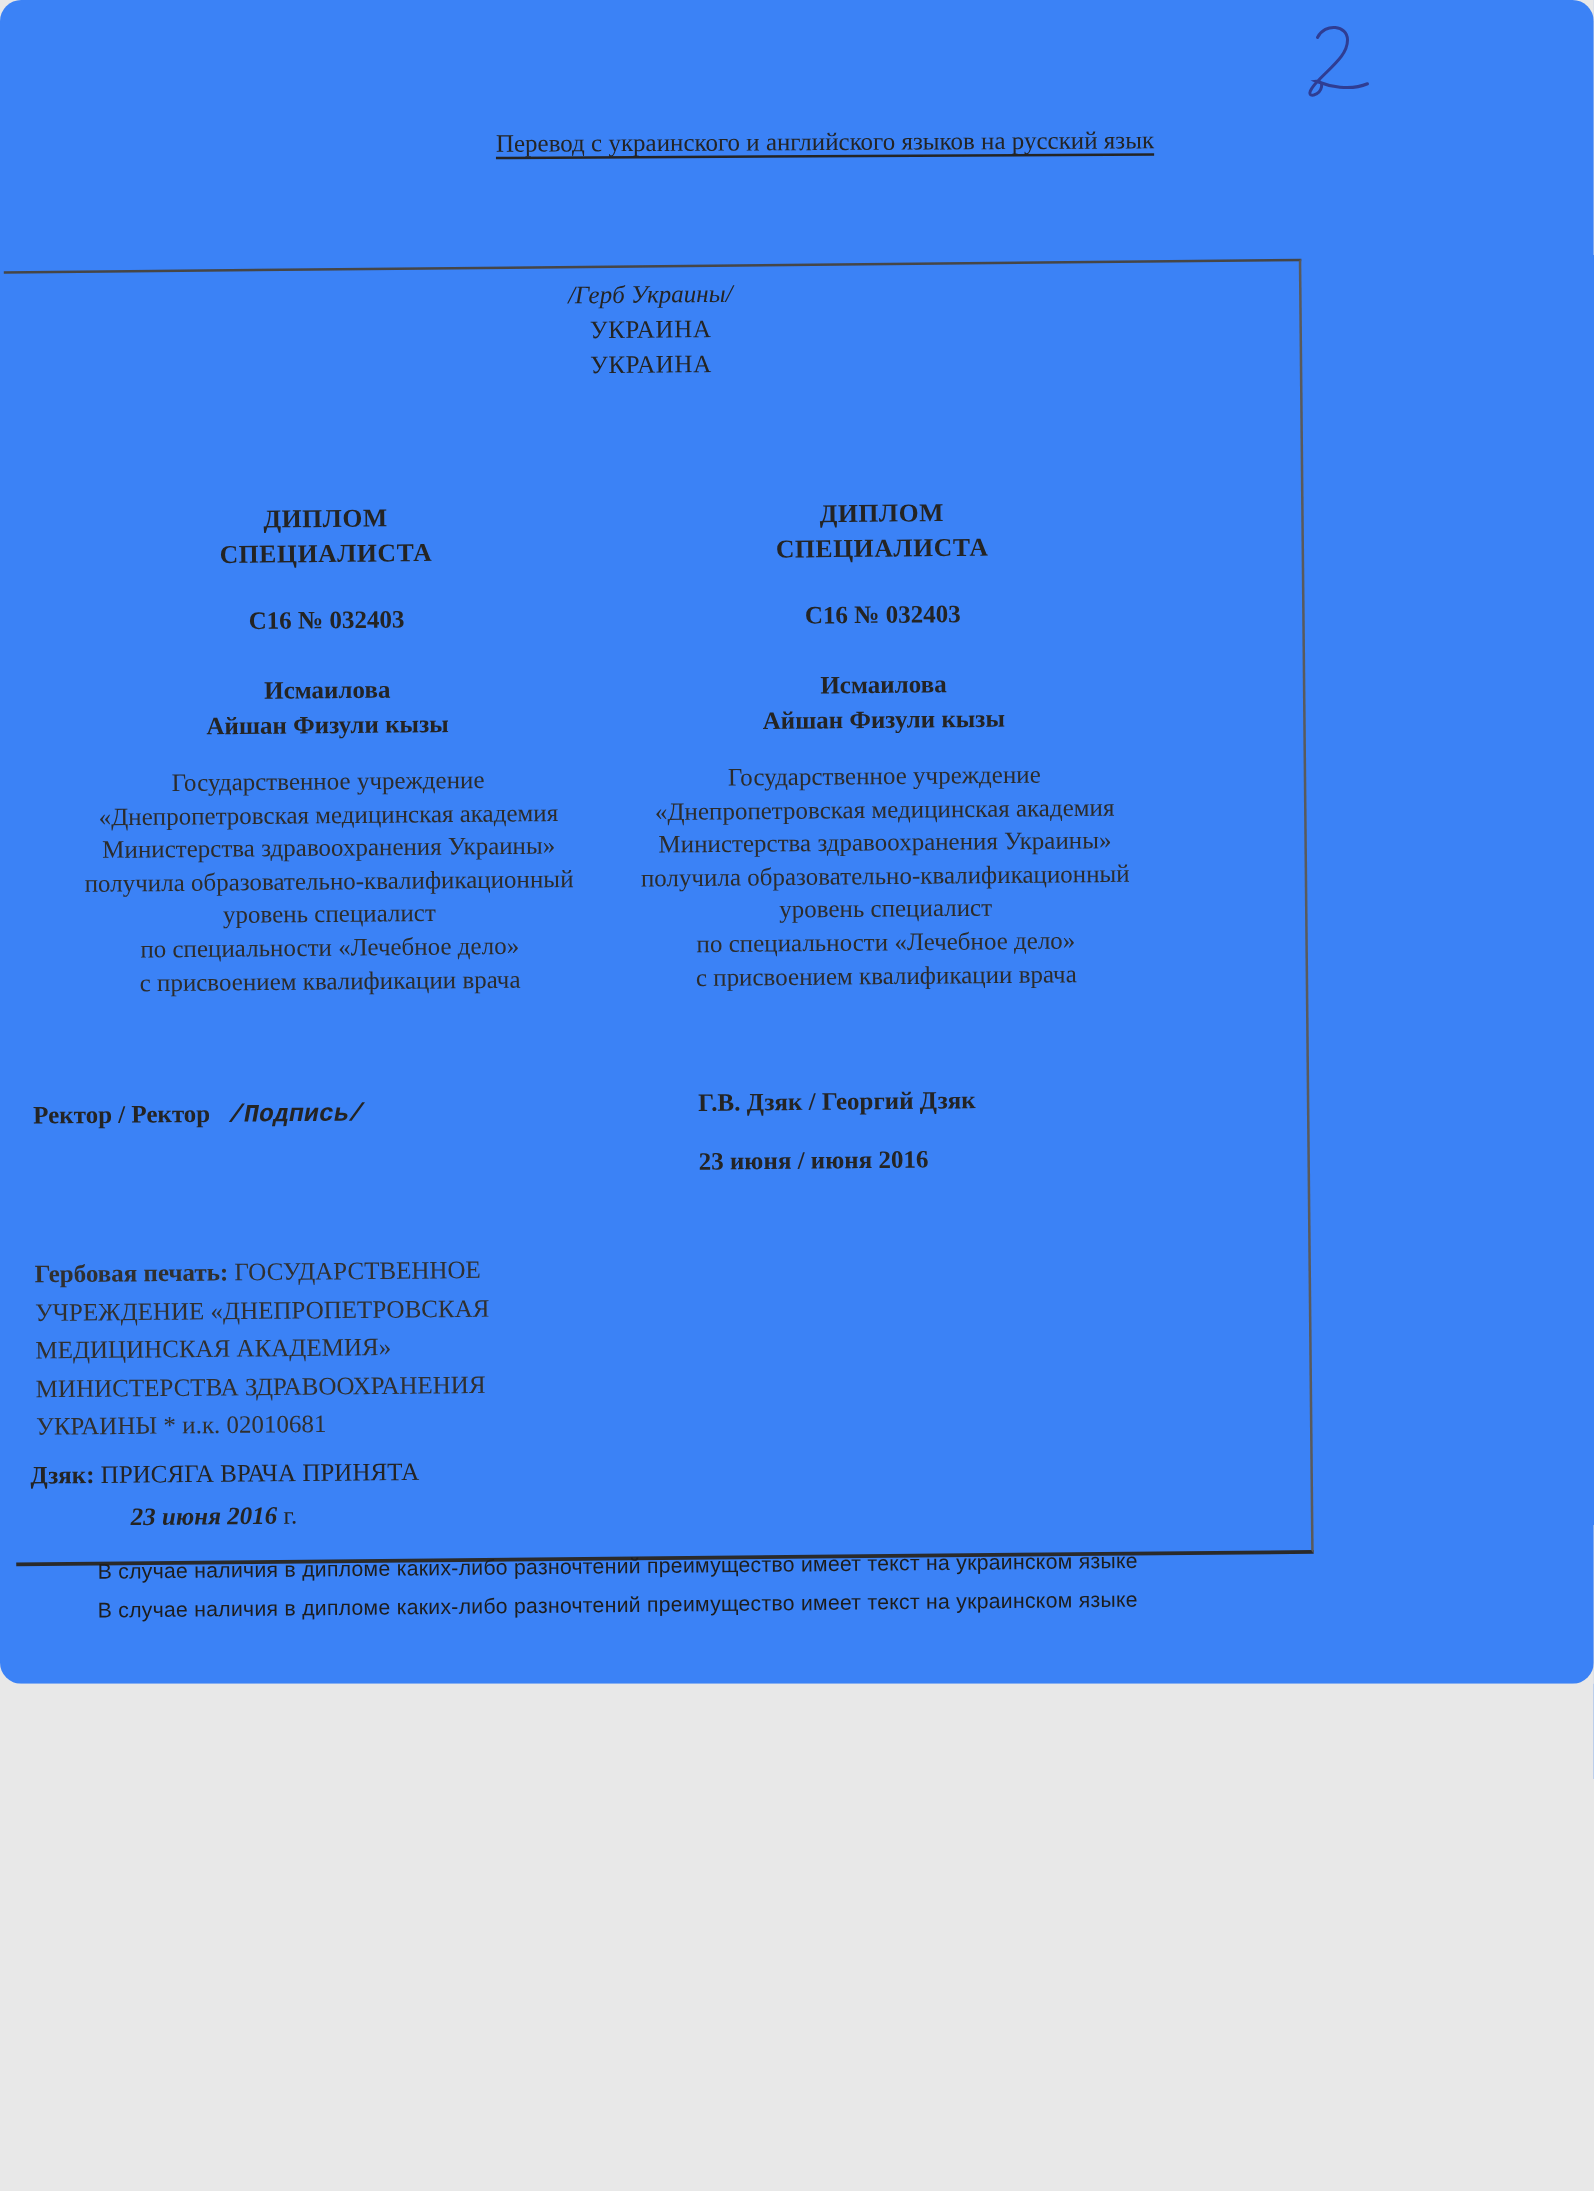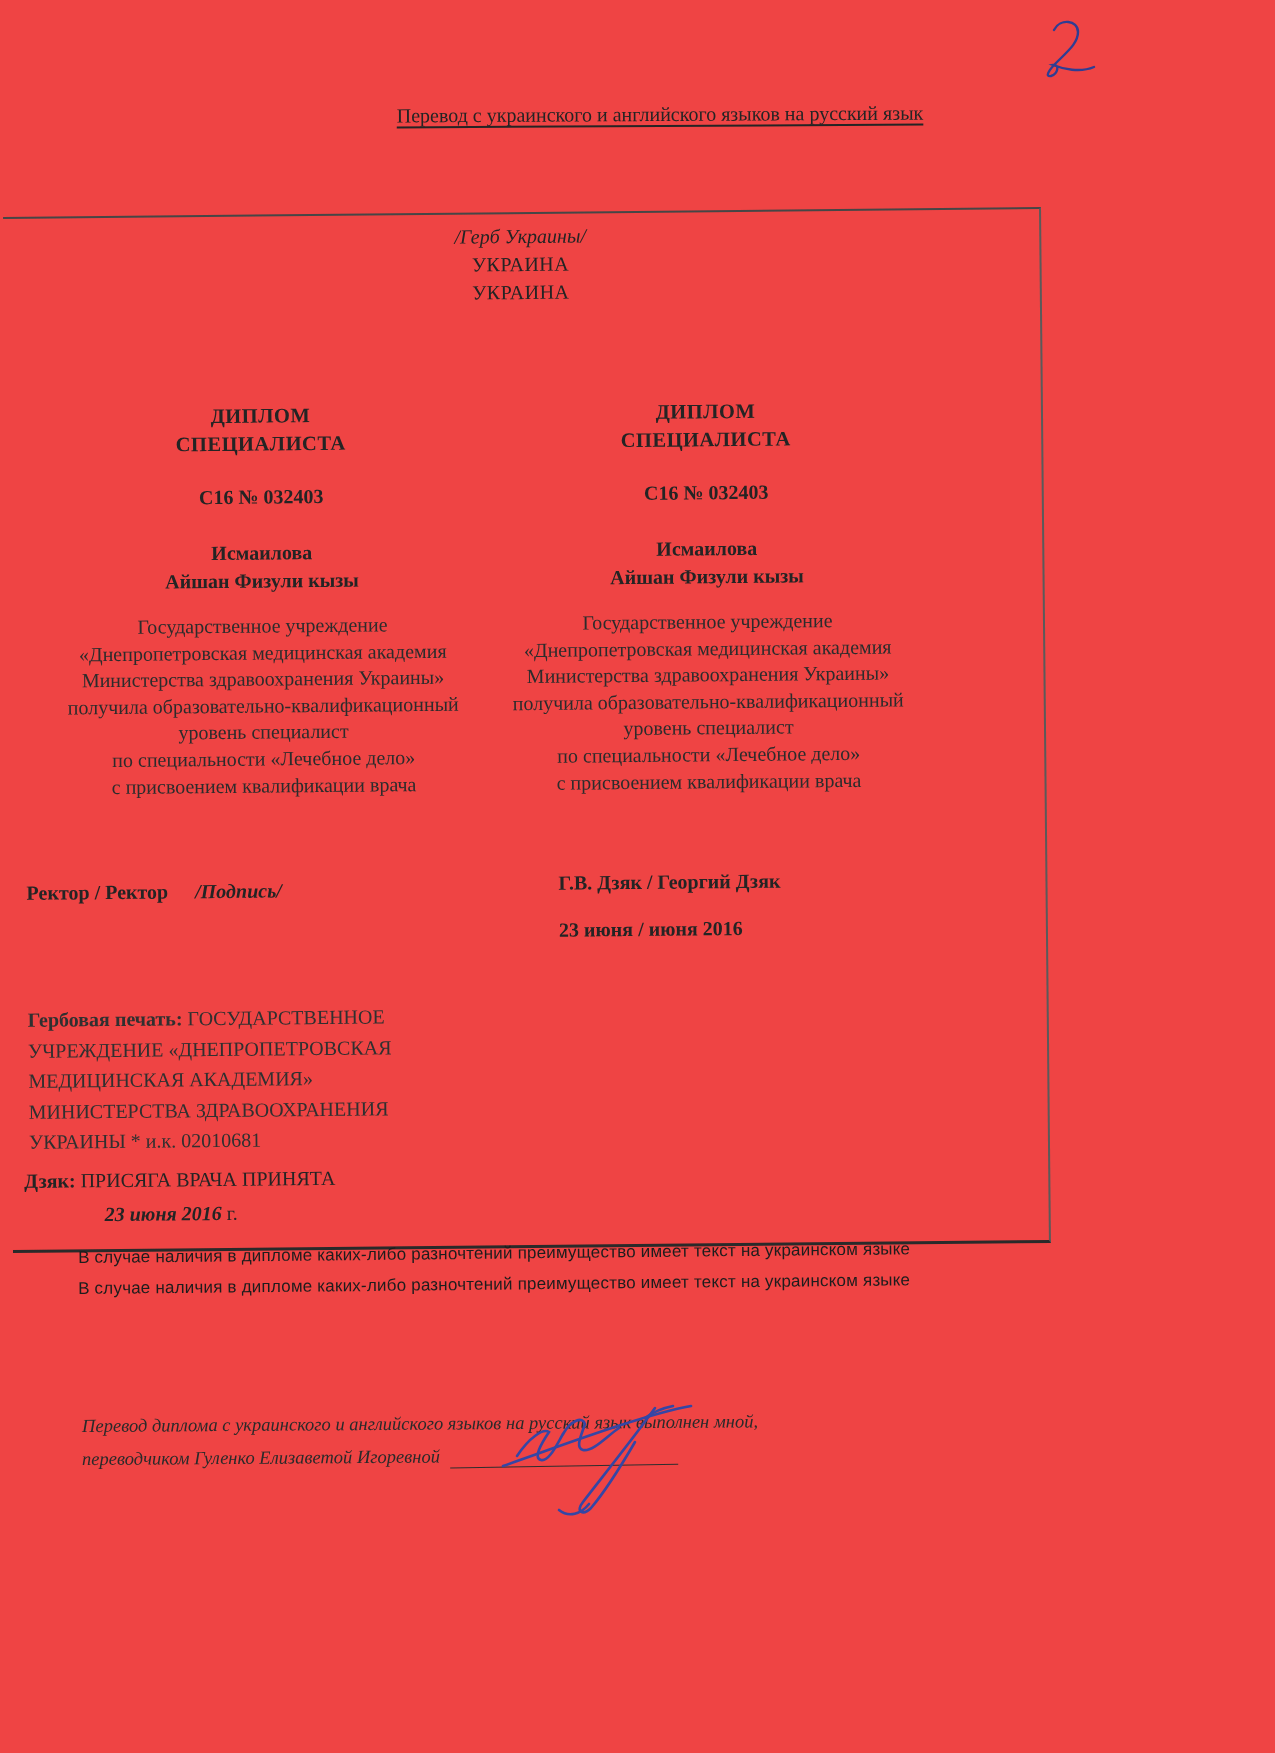--- a/index.html
+++ b/index.html
@@ -1,23 +1,24 @@
 <!DOCTYPE html>
 <html><head>
 <meta charset="utf-8">
 <style>
   html,body{margin:0;padding:0;background:#e8e8e8;}
   .page{
     position:relative;
-    width:1275px;height:1753px;
-    background:#ef4444;
+    width:1275px;height:1347px;
+    background:#3b82f6;
     font-family:"Liberation Serif", serif;
     color:#242424;
     overflow:hidden;
     margin:0 auto;
+    border-radius:17px;
   }
   .abs{position:absolute;}
   .sans{font-family:"Liberation Sans", sans-serif;}
   .b{font-weight:bold;}
   .i{font-style:italic;}
 
   .trans-header{
     left:340px;top:103px;width:640px;text-align:center;
     font-size:20px;transform:rotate(-0.3deg);
   }
@@ -42,21 +43,21 @@
 
   .col{width:465px;text-align:center;}
   .col-left{left:23px;top:0;}
   .col-right{left:468px;top:0;}
   .col .title{position:absolute;top:185px;width:100%;font-weight:bold;font-size:20.5px;line-height:28px;letter-spacing:0.5px;}
   .col .number{position:absolute;top:269px;width:100%;font-weight:bold;font-size:20px;}
   .col .holder{position:absolute;top:322px;width:100%;font-weight:bold;font-size:20px;line-height:28px;}
   .col .body{position:absolute;top:396px;width:100%;font-size:20px;line-height:26.6px;color:#2c2c2c;}
 
   .rector-line{left:17px;top:663px;font-size:20px;white-space:nowrap;}
-  .rector-line .sig{margin-left:22px;}
+  .rector-line .sig{margin-left:10px;font-family:Liberation Mono, monospace;}
   .dziak-line{left:549px;top:658px;font-size:20px;font-weight:bold;white-space:nowrap;}
   .date-line{left:549px;top:705px;font-size:20px;font-weight:bold;white-space:nowrap;}
 
   .seal-block{left:17px;top:786px;width:450px;font-size:20px;line-height:30.5px;color:#303030;}
   .stamp-line{left:12px;top:951px;font-size:20px;white-space:nowrap;}
   .stamp-date{left:92px;top:985px;font-size:20px;white-space:nowrap;}
 
   .disc-line{left:78px;width:940px;font-size:17px;letter-spacing:0.2px;
     transform:rotate(-0.6deg);transform-origin:0 0;color:#1d1d1d;}
   .disc-1{top:1248px;}

